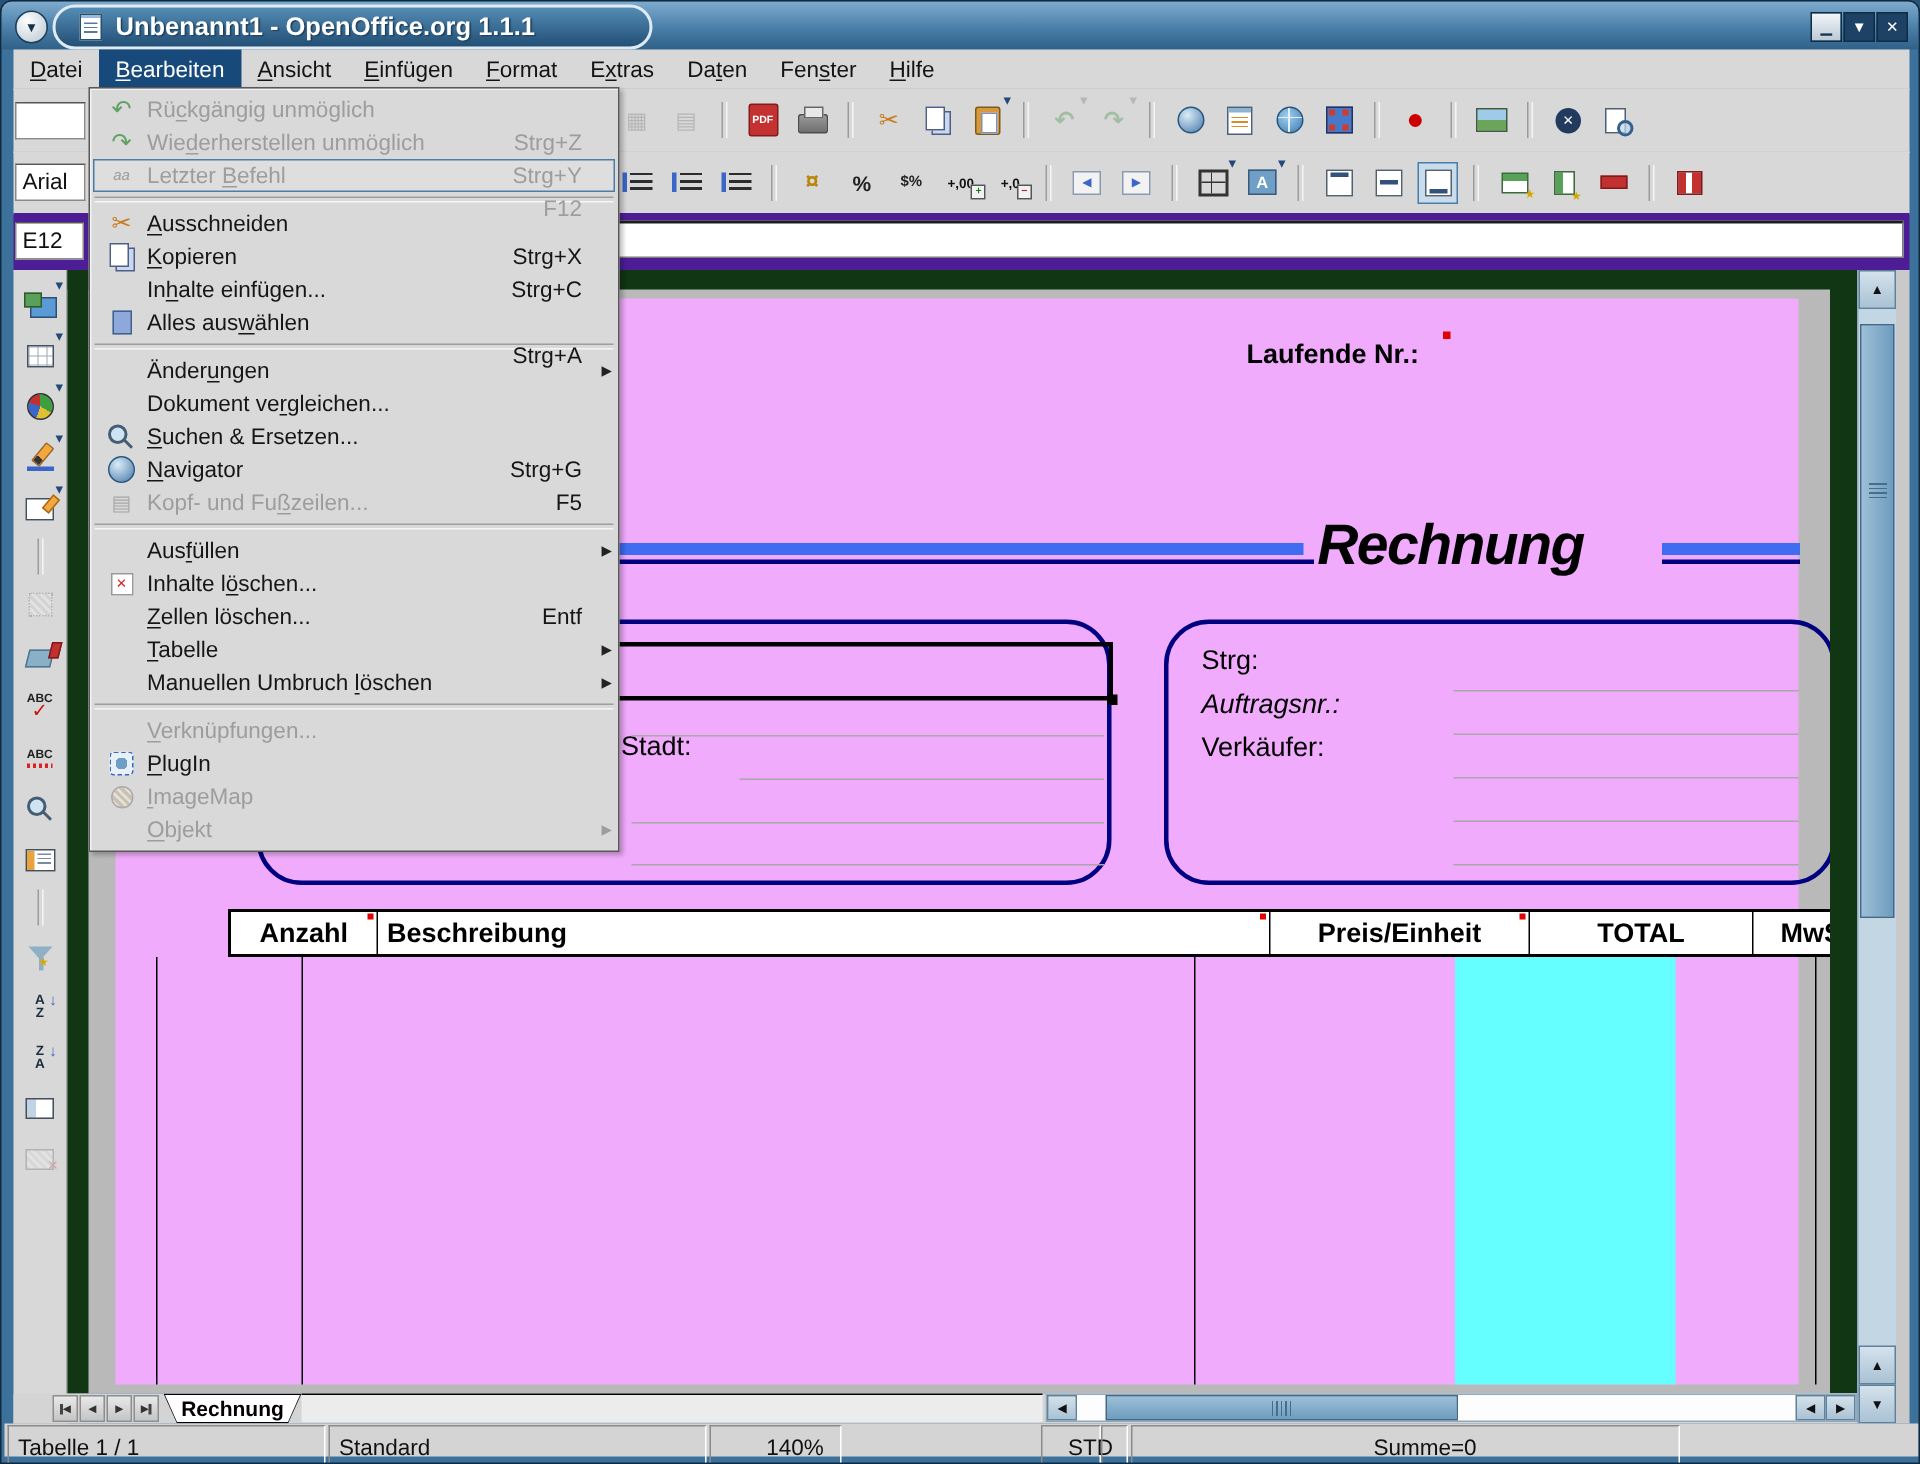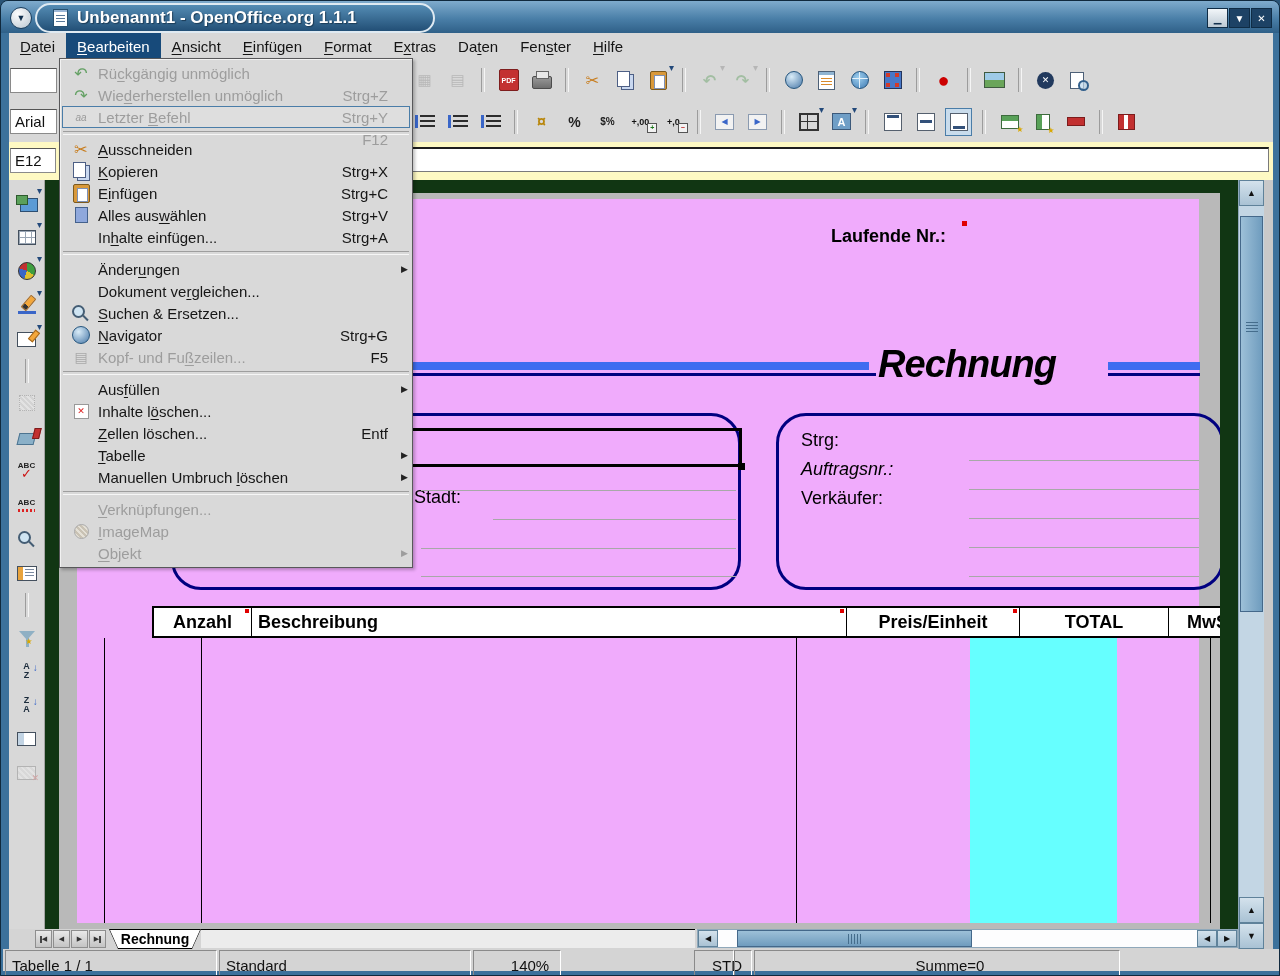--- a/index.html
+++ b/index.html
@@ -34,21 +34,21 @@
   .tb-spacer{width:354px;flex:0 0 auto;}
   .icons{display:flex;align-items:center;gap:6px;}
   .tbsep{width:2px;height:24px;border-left:1px solid #9c9c9c;border-right:1px solid #f5f5f5;margin:0 4px;flex:0 0 auto;}
   .ic{width:27px;height:28px;flex:0 0 auto;display:flex;align-items:center;justify-content:center;position:relative;font-weight:bold;}
   .ic.dis{opacity:.45;}
   .ic.act{background:#c9dcec;border:1px solid #4a7da8;box-sizing:border-box;}
   .ic.dd::after{content:"▾";position:absolute;top:-4px;right:-2px;font-size:10px;color:#23497a;}
   .ic.dis.dd::after{color:#8f8f8f;}
 
   
-  .fbar{position:absolute;left:8px;top:141px;width:1264px;height:38px;background:#fef9c3;border-bottom:1px solid #b5b5b5;}
+  .fbar{position:absolute;left:8px;top:141px;width:1264px;height:38px;background:#4c1d95;border-bottom:1px solid #b5b5b5;}
   .namebox{position:absolute;left:1px;top:6px;width:46px;}
   .finput{position:absolute;left:52px;top:5px;right:4px;height:25px;background:#fff;border:1px solid #7a7a7a;border-top:2px solid #1e1e1e;box-sizing:border-box;font-size:15px;}
 
   
   .ltools{position:absolute;left:8px;top:179px;width:36px;height:769px;background:#d8d8d8;border-right:1px solid #a5a5a5;box-sizing:border-box;display:flex;flex-direction:column;align-items:center;padding-top:9px;gap:6px;}
 
   
   .viewport{position:absolute;left:44px;top:179px;width:1193px;height:749px;box-sizing:border-box;background:#b9b9b9;border-left:14px solid #113613;border-top:13px solid #113613;border-right:18px solid #113613;overflow:hidden;}
   .page{position:absolute;left:18px;top:6px;width:1122px;height:724px;background:#f0abfc;}
 
@@ -516,41 +516,33 @@
       </div>
       <div class="mrow">
         <span class="mic">
           <div class="k-copy"></div>
         </span>
         <span class="mlabel"><u>K</u>opieren</span>
         <span class="msc">Strg+C</span>
         <span class="marr"></span>
       </div>
       <div class="mrow">
-        <span class="mic">
-          <div class="k-paste"></div>
-        </span>
-        <span class="mlabel">E<u>i</u>nfügen</span>
-        <span class="msc">Strg+V</span>
+        <span class="mic"></span>
+        <span class="mlabel">In<u>h</u>alte einfügen...</span>
+        <span class="msc"></span>
         <span class="marr"></span>
       </div>
       <div class="mrow">
         <span class="mic">
           <div class="k-page"></div>
         </span>
         <span class="mlabel">Alles aus<u>w</u>ählen</span>
         <span class="msc">Strg+A</span>
         <span class="marr"></span>
       </div>
-      <div class="mrow">
-        <span class="mic"></span>
-        <span class="mlabel">In<u>h</u>alte einfügen...</span>
-        <span class="msc"></span>
-        <span class="marr"></span>
-      </div>
       <div class="msep"></div>
       <div class="mrow">
         <span class="mic"></span>
         <span class="mlabel">Änder<u>u</u>ngen</span>
         <span class="msc"></span>
         <span class="marr">▶</span>
       </div>
       <div class="mrow">
         <span class="mic"></span>
         <span class="mlabel">Dokument ve<u>r</u>gleichen...</span>
@@ -611,20 +603,28 @@
       <div class="mrow">
         <span class="mic"></span>
         <span class="mlabel">Manuellen Umbruch <u>l</u>öschen</span>
         <span class="msc"></span>
         <span class="marr">▶</span>
       </div>
       <div class="msep"></div>
       <div class="mrow dis">
         <span class="mic"></span>
         <span class="mlabel"><u>V</u>erknüpfungen...</span>
+        <span class="msc"></span>
+        <span class="marr"></span>
+      </div>
+      <div class="mrow">
+        <span class="mic">
+          <div class="k-plug"></div>
+        </span>
+        <span class="mlabel"><u>P</u>lugIn</span>
         <span class="msc"></span>
         <span class="marr"></span>
       </div>
       <div class="mrow dis">
         <span class="mic">
           <div class="k-imap"></div>
         </span>
         <span class="mlabel"><u>I</u>mageMap</span>
         <span class="msc"></span>
         <span class="marr"></span>

